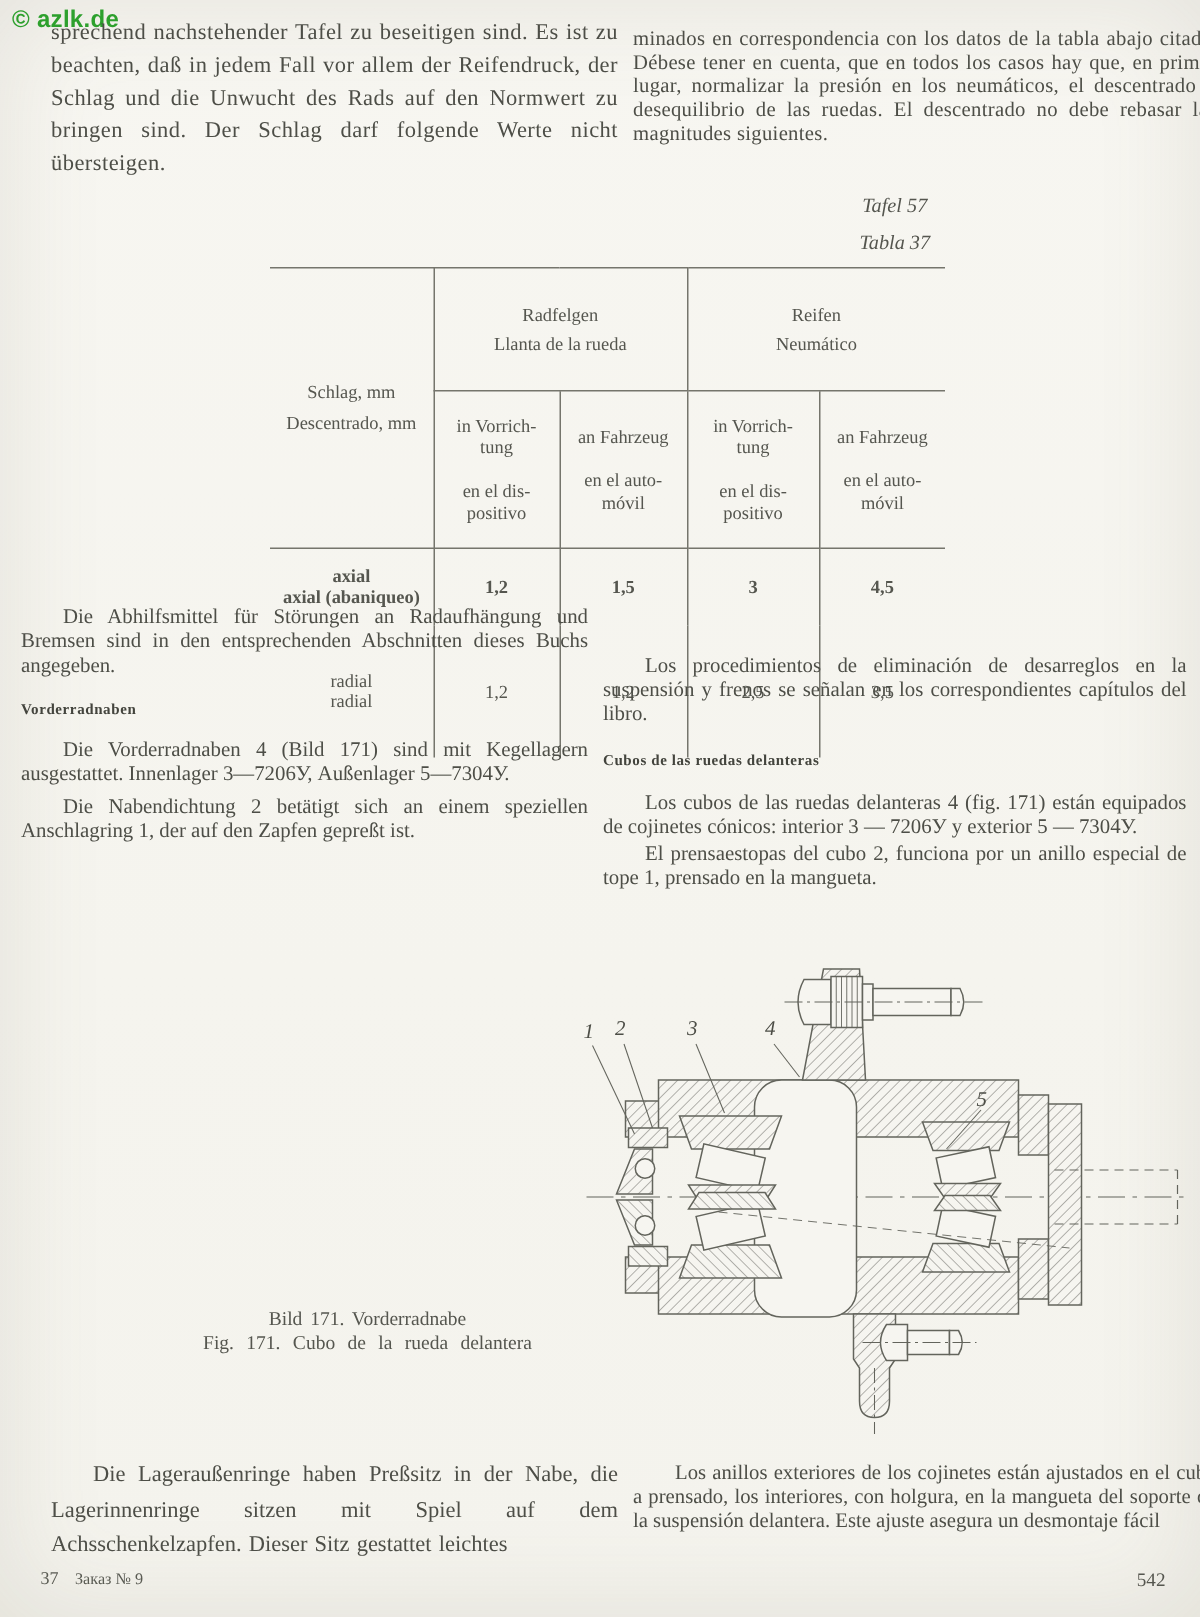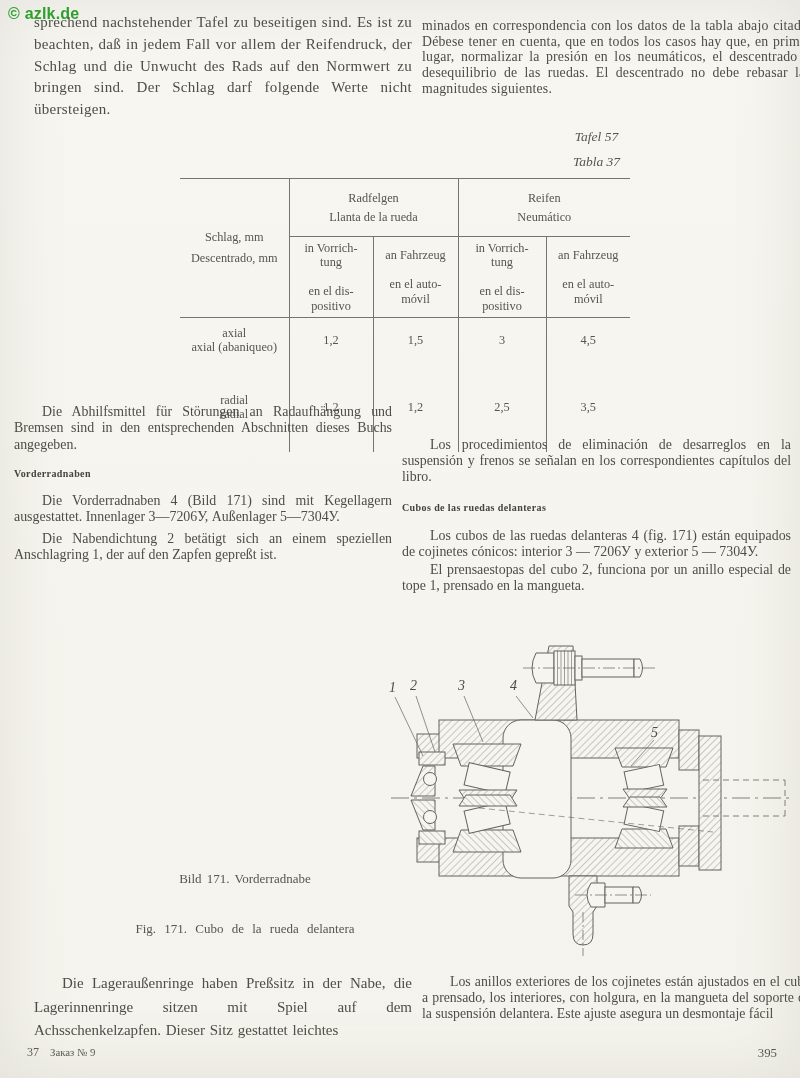--- a/index.html
+++ b/index.html
@@ -19,42 +19,42 @@
     left:8px;top:5px;
     font-family:"Liberation Sans", sans-serif;
     font-size:16px;font-weight:bold;color:#2da02d;letter-spacing:0.2px;
   }
   .top-left{left:14px;top:12px;width:378px;font-size:15px;line-height:21.8px;letter-spacing:0.3px;}
   .top-right{left:402px;top:18px;width:389px;font-size:13.8px;line-height:15.7px;letter-spacing:0.2px;}
   .tafel-block{left:402px;top:124px;width:389px;text-align:center;font-style:italic;font-size:13.5px;line-height:25px;color:#55564f;}
   
   .tbl-wrap{left:180px;top:178px;width:450px;}
   table.spec{border-collapse:collapse;table-layout:fixed;width:450px;color:#55564f;}
-  table.spec td{padding:0 3px;text-align:center;vertical-align:middle;font-size:12.3px;}
+  table.spec td{padding:12px 3px;text-align:center;vertical-align:middle;font-size:12.3px;}
   .bt{border-top:1px solid #75756c;}
   .bb{border-bottom:1px solid #75756c;}
   .br{border-right:1px solid #75756c;}
   td.stub{white-space:pre-line;line-height:21px;font-size:13px;}
   td.grp{white-space:pre-line;line-height:19px;height:57px;font-size:13px;}
   td.sub{white-space:pre-line;line-height:14.5px;height:80px;font-size:12.2px;}
   td.rowlab{white-space:pre-line;text-align:left;vertical-align:top;padding:7px 2px 0 6px;line-height:13.5px;font-size:12.4px;}
   td.val{vertical-align:top;padding-top:9px;font-size:13.2px;}
-  tr.r1{height:46px;} tr.r2{height:88px;}
+  tr.r1{height:46px;font-weight:bold;} tr.r2{height:88px;}
   
   .mid-left{left:14px;top:404px;width:378px;font-size:13.9px;line-height:16.3px;}
   .mid-right{left:402px;top:437px;width:389px;font-size:13.9px;line-height:15.9px;}
   .subhead{font-weight:bold;text-align:left;font-size:10px;letter-spacing:0.4px;color:#43443d;text-indent:0;}
   .mid-left .subhead{margin:13px 0 11px 0;}
   .mid-right .subhead{margin:15px 0 12px 0;}
   .mid-left p,.mid-right p{margin:0;}
   .mid-left .p3{margin-top:5px;}
   .mid-right .p3{margin-top:3px;}
   
   .fig-caption{left:100px;top:871px;width:290px;text-align:center;font-size:13px;color:#55564f;}
-  .fig-caption .cap-de{word-spacing:2px;margin-bottom:34px;}
+  .fig-caption .cap-de{word-spacing:2px;margin-bottom:0;}
   .fig-caption .cap-es{word-spacing:5px;}
   
   .bot-left{left:14px;top:972px;width:378px;font-size:15px;line-height:23.6px;word-spacing:1px;}
   .bot-right{left:402px;top:974px;width:389px;font-size:13.8px;line-height:15.8px;}
   .footer-left{left:27px;top:1045px;font-size:12px;color:#5a5b53;}
   .footer-left .order{font-size:10.8px;margin-left:11px;}
   .page-num{left:740px;top:1046px;width:37px;text-align:right;font-size:12.8px;color:#55564f;}
   p{margin:0;}
 </style>
 </head>
@@ -248,15 +248,15 @@
     <div class="cap-de">Bild 171. Vorderradnabe</div>
     <div class="cap-es">Fig. 171. Cubo de la rueda delantera</div>
   </div>
 
   <p class="abs bot-left jp indent">Die Lageraußenringe haben Preßsitz in der Nabe, die Lagerinnenringe sitzen mit Spiel auf dem Achsschenkelzapfen. Dieser Sitz gestattet leichtes</p>
   <p class="abs bot-right jp indent">Los anillos exteriores de los cojinetes están ajustados en el cubo a prensado, los interiores, con holgura, en la mangueta del soporte de la suspensión delantera. Este ajuste asegura un desmontaje fácil</p>
 
   <div class="abs footer-left">
     <span>37</span><span class="order">Заказ № 9</span>
   </div>
-  <div class="abs page-num">395</div>
+  <div class="abs page-num">542</div>
 
 </div>
 
 </body></html>

